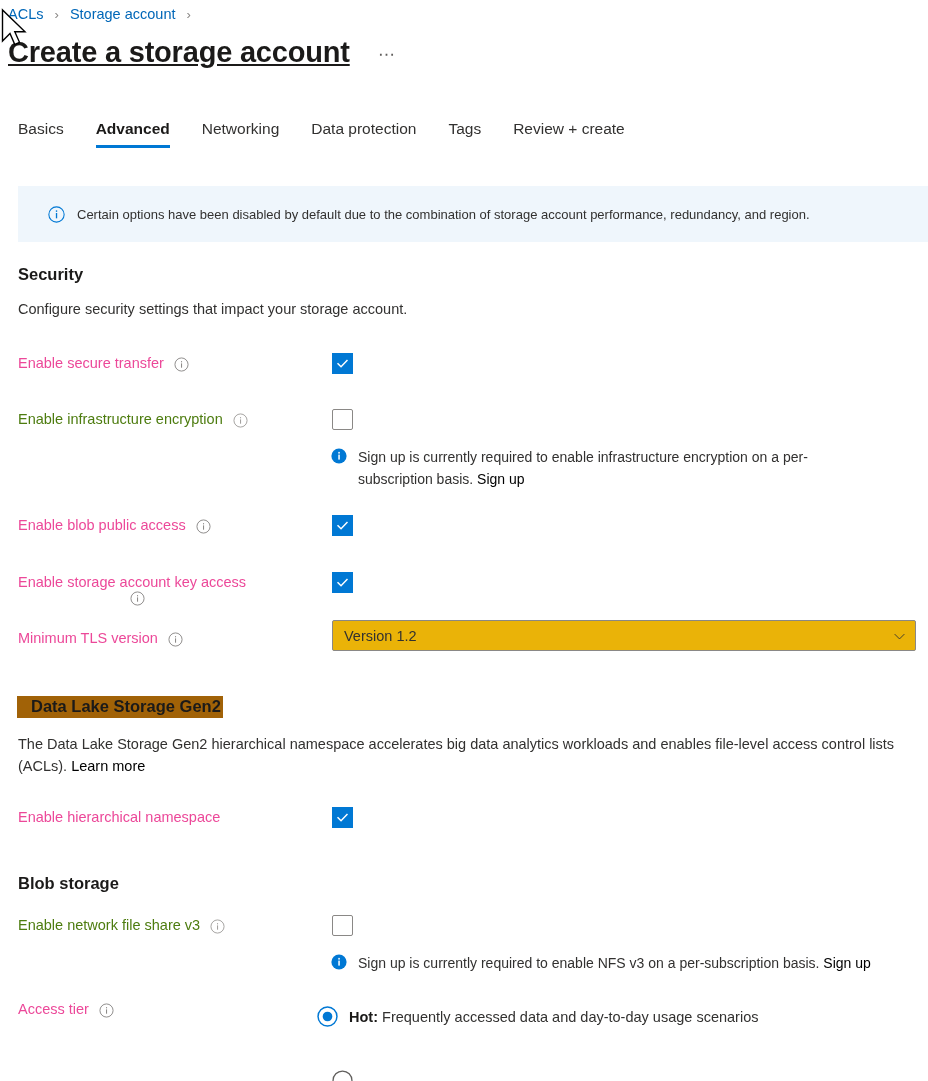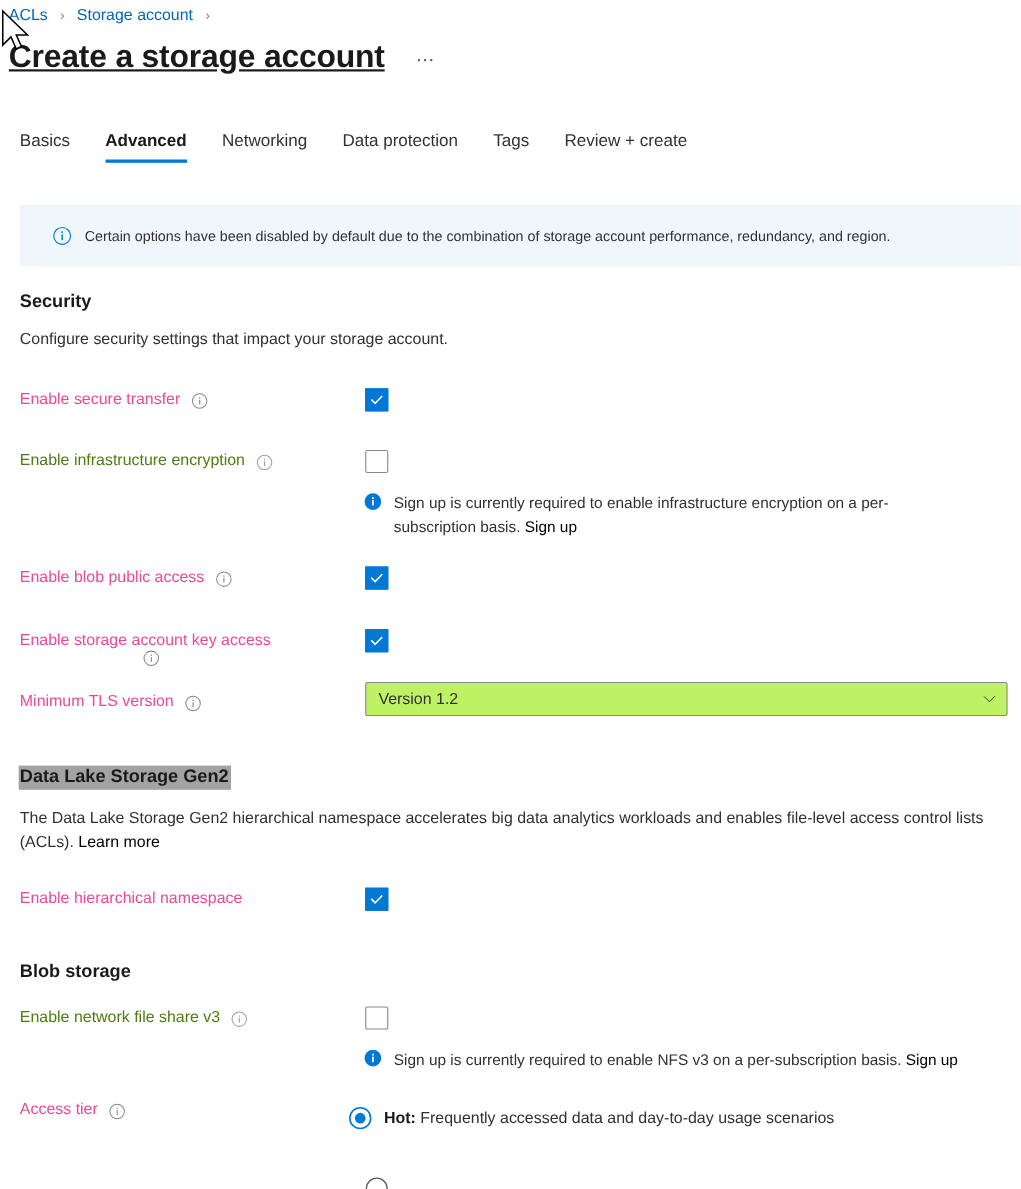--- a/index.html
+++ b/index.html
@@ -118,22 +118,22 @@
   
   .section-heading {
     position: absolute;
     left: 18px;
     font-size: 16.5px;
     font-weight: 600;
     color: #1b1a19;
     white-space: nowrap;
   }
   .section-heading.highlighted {
-    background: #a3a3a3;
-    padding: 1px 2px 2px 1px;
+    background: #a16207;
+    padding: 1px 2px 2px 14px;
     margin-left: -1px;
   }
   .section-desc {
     position: absolute;
     left: 18px;
     font-size: 14.5px;
     color: #323130;
     line-height: 22px;
   }
 
@@ -209,21 +209,21 @@
 
   
   .dropdown {
     position: absolute;
     left: 332px;
     width: 584px;
     height: 31px;
     box-sizing: border-box;
     border: 1px solid #8a8886;
     border-radius: 2px;
-    background: #bef264;
+    background: #eab308;
     display: flex;
     align-items: center;
     justify-content: space-between;
     padding: 0 9px 0 11px;
     cursor: pointer;
   }
   .dropdown .dd-value {
     font-size: 14.5px;
     color: #323130;
   }

